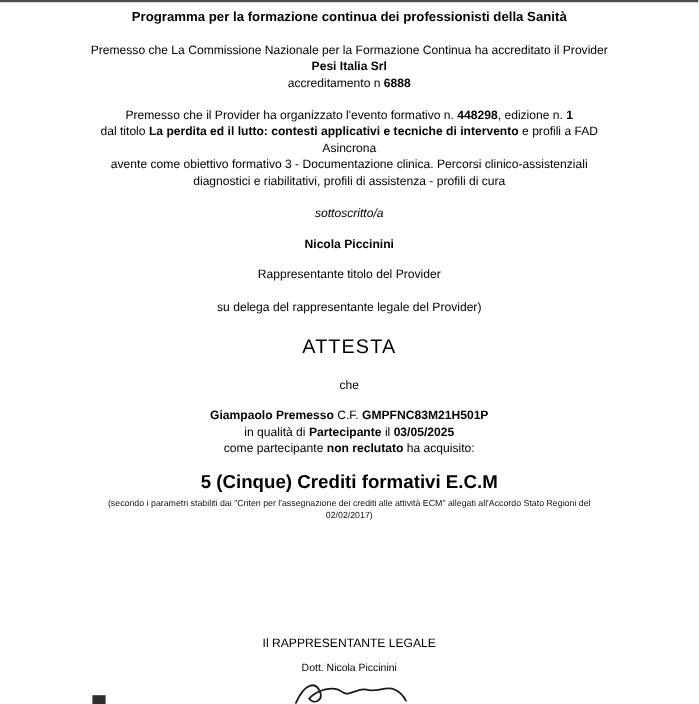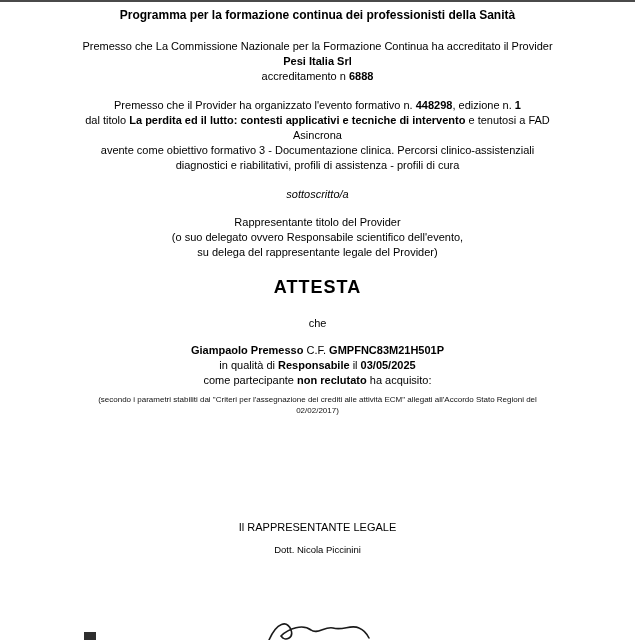--- a/index.html
+++ b/index.html
@@ -22,21 +22,21 @@
   .bold { font-weight: bold; }
   p { margin: 0; }
   .title { font-weight: bold; font-size: 12px; margin-top: 4px; }
   .premise1 { margin-top: 16px; }
   .premise2 { margin-top: 14px; }
   .sottoscritto { margin-top: 14px; font-style: italic; }
   .rep-name-top { margin-top: 13px; font-weight: bold; }
   .rep-lines { margin-top: 13px; }
   .attesta {
     font-size: 18px;
-    font-weight: bold;
+    font-weight: normal;
     letter-spacing: 1px;
     margin-top: 20px;
   }
   .che { margin-top: 21px; }
   .participant { margin-top: 12px; }
   .credits { font-size: 17px; font-weight: bold; margin-top: 15px; }
   .fineprint { font-size: 8px; line-height: 11px; margin-top: 6px; color: #111; }
   .profession { font-size: 9px; margin-top: 23px; }
   .rep-title { font-weight: normal; font-size: 11px; margin-top: 104px; }
   .rep-name-bottom { font-size: 9.5px; margin-top: 7px; }
@@ -63,45 +63,47 @@
   <p class="title">Programma per la formazione continua dei professionisti della Sanità</p>
 
   <p class="premise1">
     <span>Premesso che La Commissione Nazionale per la Formazione Continua ha accreditato il Provider</span><br>
     <span class="bold">Pesi Italia Srl</span><br>
     <span>accreditamento n </span><span class="bold">6888</span>
   </p>
 
   <p class="premise2">
     <span>Premesso che il Provider ha organizzato l'evento formativo n. </span><span class="bold">448298</span><span>, edizione n. </span><span class="bold">1</span><br>
-    <span>dal titolo  </span><span class="bold">La perdita ed il lutto: contesti applicativi e tecniche di intervento</span><span> e tenutosi a FAD</span><br>
+    <span>dal titolo  </span><span class="bold">La perdita ed il lutto: contesti applicativi e tecniche di intervento</span><span> e profili a FAD</span><br>
     <span>Asincrona</span><br>
     <span>avente come obiettivo formativo 3 - Documentazione clinica. Percorsi clinico-assistenziali</span><br>
     <span>diagnostici e riabilitativi, profili di assistenza - profili di cura</span>
   </p>
 
   <p class="sottoscritto">sottoscritto/a</p>
 
+  <p class="rep-name-top">Nicola Piccinini</p>
 
   <p class="rep-lines">
     <span>Rappresentante titolo del Provider</span><br>
-    <span>(o suo delegato ovvero Responsabile scientifico dell'evento,</span><br>
+    <br>
     <span>su delega del rappresentante legale del Provider)</span>
   </p>
 
   <p class="attesta">ATTESTA</p>
 
   <p class="che">che</p>
 
   <p class="participant">
     <span class="bold">Giampaolo Premesso</span><span> C.F. </span><span class="bold">GMPFNC83M21H501P</span><br>
-    <span>in qualità di </span><span class="bold">Responsabile</span><span> il </span><span class="bold">03/05/2025</span><br>
+    <span>in qualità di </span><span class="bold">Partecipante</span><span> il </span><span class="bold">03/05/2025</span><br>
     <span>come partecipante </span><span class="bold">non reclutato</span><span> ha acquisito:</span>
   </p>
 
+  <p class="credits">5 (Cinque) Crediti formativi E.C.M</p>
 
   <p class="fineprint">
     <span>(secondo i parametri stabiliti dai "Criteri per l'assegnazione dei crediti alle attività ECM" allegati all'Accordo Stato Regioni del</span><br>
     <span>02/02/2017)</span>
   </p>
 
 
   <p class="rep-title">Il RAPPRESENTANTE LEGALE</p>
   <p class="rep-name-bottom">Dott. Nicola Piccinini</p>
 

